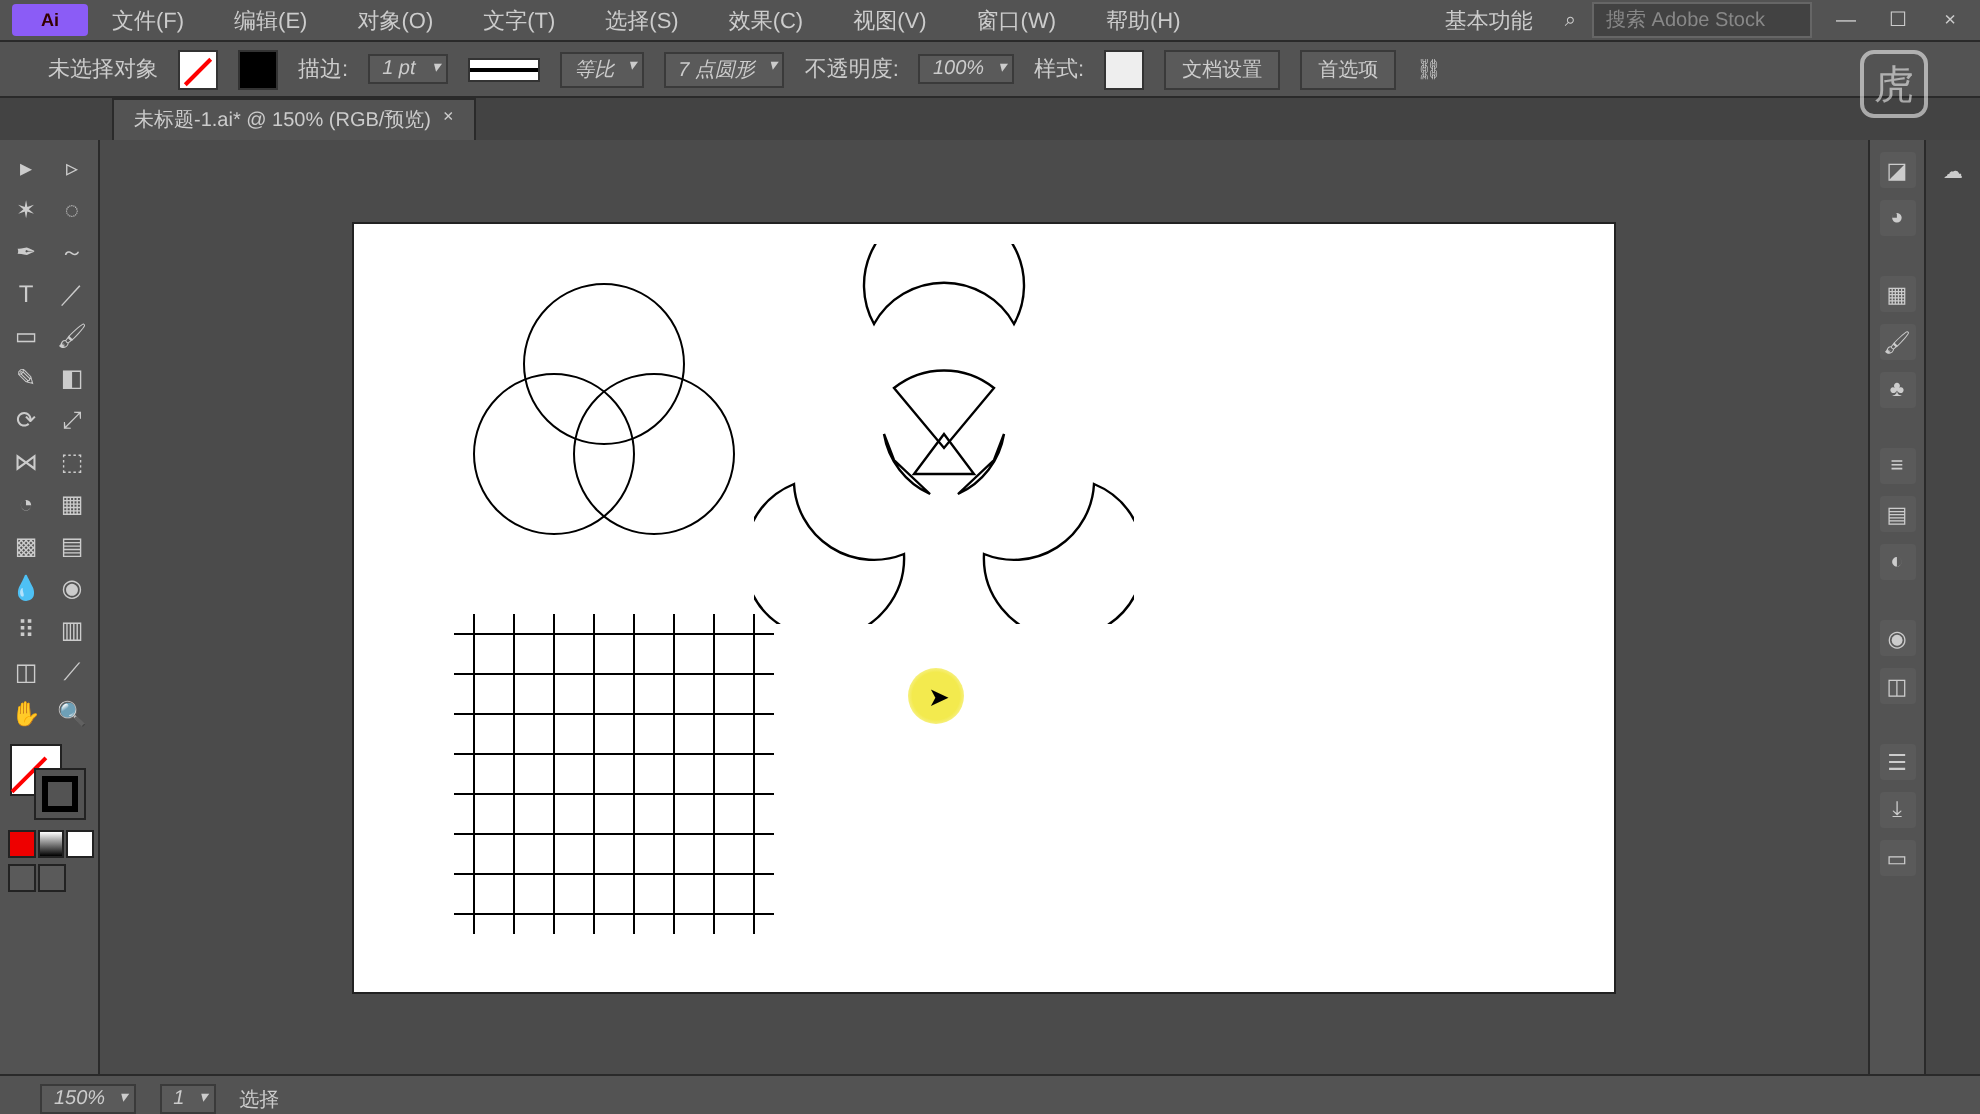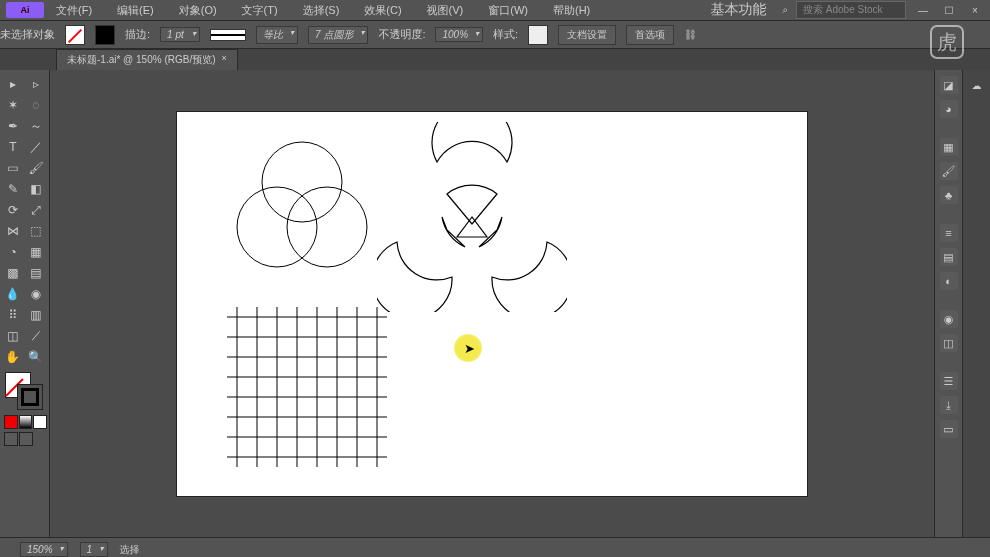--- a/index.html
+++ b/index.html
@@ -2,24 +2,24 @@
 <html><head>
 <meta charset="utf-8">
 <style>
 * { margin: 0; padding: 0; box-sizing: border-box; font-family: "Microsoft YaHei", sans-serif; }
 body { width: 990px; height: 557px; background: #535353; overflow: hidden; color: #ccc; font-size: 10px; }
 .titlebar { height: 20px; background: #535353; display: flex; align-items: center; padding: 0 6px; }
 .ai-logo { width: 38px; height: 16px; background: #8b5cf6; color: #330000; font-weight: bold; font-size: 9px; display: flex; align-items: center; justify-content: center; border-radius: 2px; }
 .menubar { display: flex; gap: 25px; margin-left: 12px; }
 .menubar span { font-size: 11px; cursor: pointer; }
 .title-right { margin-left: auto; display: flex; align-items: center; gap: 8px; }
-.workspace-label { font-size: 14px; padding: 0 8px; text-align: center; }
+.workspace-label { font-size: 11px; padding: 0 8px; text-align: center; }
 .search-box { background: #424242; border: 1px solid #666; padding: 1px 6px; font-size: 10px; color: #888; width: 110px; }
 .win-ctrl { width: 18px; height: 14px; display: flex; align-items: center; justify-content: center; cursor: pointer; }
-.controlbar { height: 28px; background: #535353; border-top: 1px solid #2a2a2a; display: flex; align-items: center; padding: 0 0; gap: 10px; }
+.controlbar { height: 28px; background: #535353; border-top: 1px solid #2a2a2a; display: flex; align-items: center; padding: 0 24px; gap: 10px; }
 .ctrl-label { font-size: 11px; }
 .swatch { width: 20px; height: 20px; border: 1px solid #333; }
 .swatch.nofill { background: white; position: relative; }
 .swatch.nofill::after { content: ""; position: absolute; left: 0; right: 0; top: 50%; border-top: 2px solid red; transform: rotate(-45deg); }
 .swatch.black { background: black; }
 .dropdown { background: #5a5a5a; border: 1px solid #3a3a3a; padding: 1px 14px 1px 6px; font-size: 10px; min-width: 40px; position: relative; font-style: italic; }
 .dropdown::after { content: "▾"; position: absolute; right: 3px; font-size: 8px; }
 .strokeline { width: 36px; height: 12px; border: 1px solid #333; background: #fff; display: flex; align-items: center; }
 .strokeline .inner { width: 100%; height: 2px; background: #000; }
 .btn { background: #5a5a5a; border: 1px solid #3a3a3a; padding: 2px 8px; font-size: 10px; cursor: pointer; }

